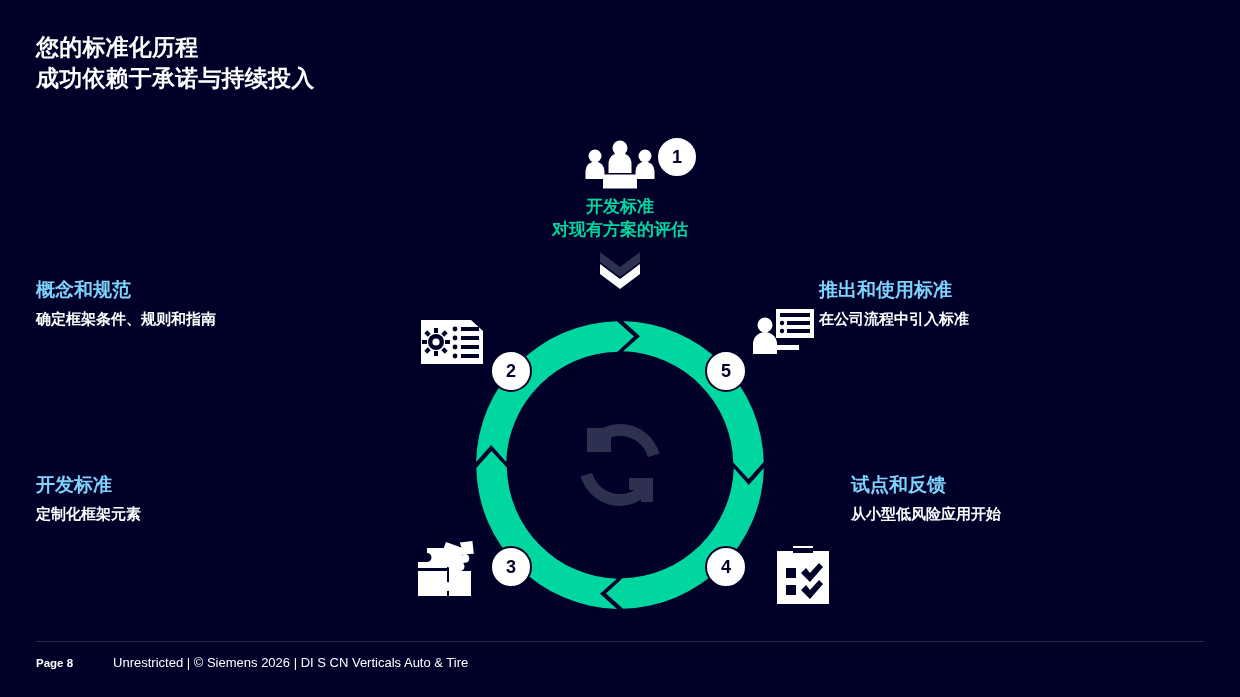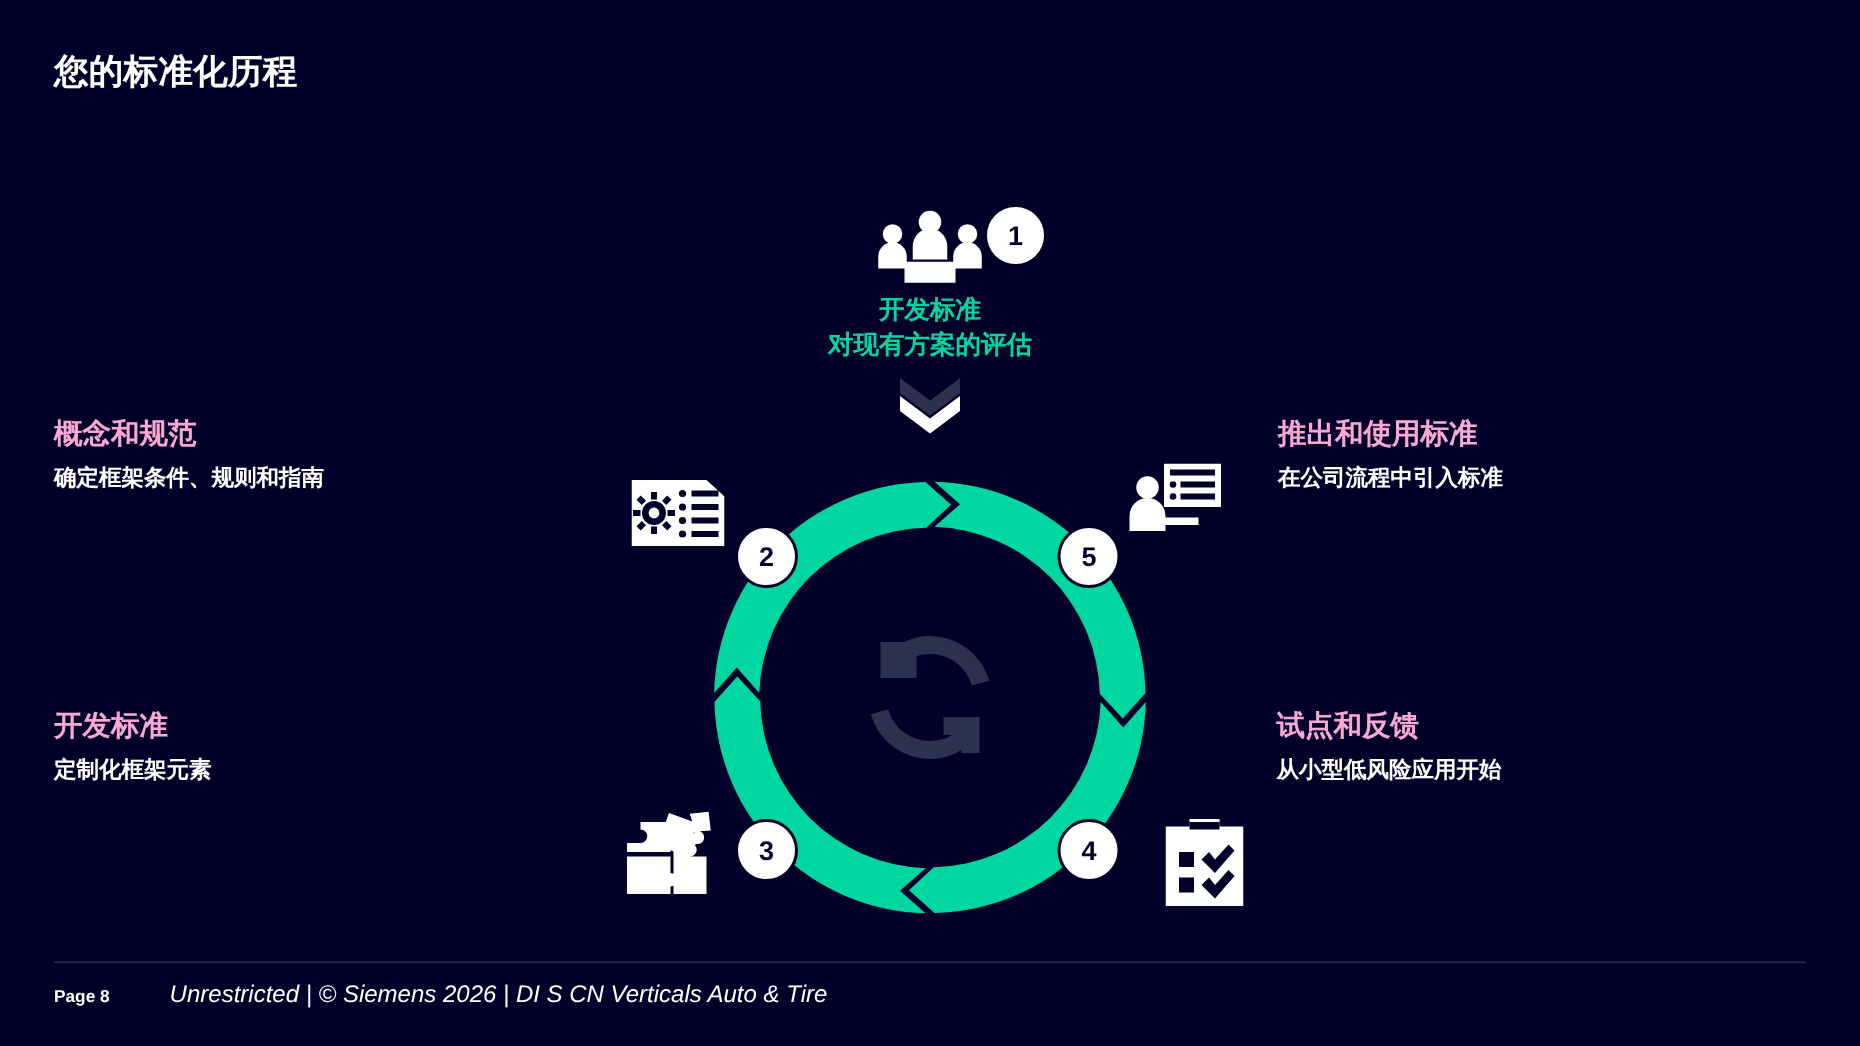--- a/index.html
+++ b/index.html
@@ -30,21 +30,21 @@
     color: #ffffff;
     font-size: 23px;
     font-weight: bold;
     letter-spacing: 0.2px;
     white-space: nowrap;
   }
 
   
   .label-block { position: absolute; }
   .label-head {
-    color: #f9a8d4;
+    color: #7dd3fc;
     font-size: 19px;
     font-weight: bold;
     white-space: nowrap;
     line-height: 1.3;
   }
   .label-sub {
     color: #ffffff;
     font-size: 15px;
     font-weight: bold;
     white-space: nowrap;
@@ -150,42 +150,42 @@
   }
   #footer-page {
     color: #ffffff;
     font-size: 11.5px;
     font-weight: bold;
     margin-right: 40px;
     white-space: nowrap;
   }
   #footer-meta {
     color: #ffffff;
-    font-size: 16px;
-    white-space: nowrap;
-    font-style: italic;
+    font-size: 13px;
+    white-space: nowrap;
   }
   #siemens-logo {
     position: absolute;
     right: 38px;
     top: 646px;
     color: #ffffff;
     font-size: 25px;
     font-weight: bold;
     letter-spacing: 1.2px;
     white-space: nowrap;
   }
 </style>
 </head>
 <body>
 
 <div id="slide">
 
   <div id="title-block">
     <div class="title-line">您的标准化历程</div>
+    <div class="title-line">成功依赖于承诺与持续投入</div>
   </div>
 
   <div id="step1-group">
     <div id="step1-iconrow">
       <svg id="step1-people" viewBox="0 0 78 50">
         <circle cx="14" cy="17" r="6.5" fill="#ffffff"></circle>
         <path d="M4.5 40 v-8 a9.5 9.5 0 0 1 19 0 v8 z" fill="#ffffff"></path>
         <circle cx="64" cy="17" r="6.5" fill="#ffffff"></circle>
         <path d="M54.5 40 v-8 a9.5 9.5 0 0 1 19 0 v8 z" fill="#ffffff"></path>
         <circle cx="39" cy="9" r="7.5" fill="#ffffff"></circle>
@@ -209,21 +209,21 @@
   <div class="label-block" style="left:36px; top:278px;">
     <div class="label-head">概念和规范</div>
     <div class="label-sub">确定框架条件、规则和指南</div>
   </div>
 
   <div class="label-block" style="left:36px; top:473px;">
     <div class="label-head">开发标准</div>
     <div class="label-sub">定制化框架元素</div>
   </div>
 
-  <div class="label-block label-right" style="left:852px; top:278px;">
+  <div class="label-block label-right" style="left:819px; top:278px;">
     <div class="label-head">推出和使用标准</div>
     <div class="label-sub">在公司流程中引入标准</div>
   </div>
 
   <div class="label-block label-right" style="left:851px; top:473px;">
     <div class="label-head">试点和反馈</div>
     <div class="label-sub">从小型低风险应用开始</div>
   </div>
 
   <svg class="sat-icon" style="left:421px; top:318px;" width="62" height="48" viewBox="0 0 62 48">

